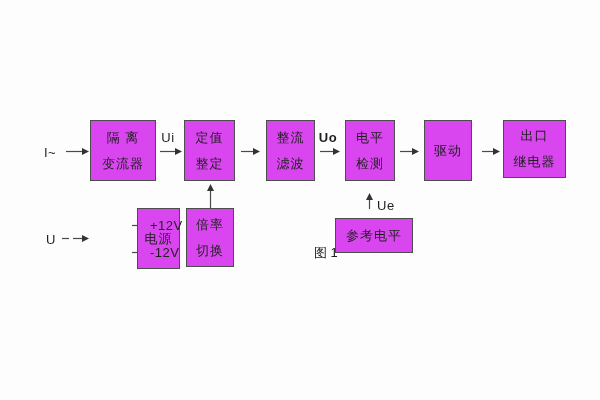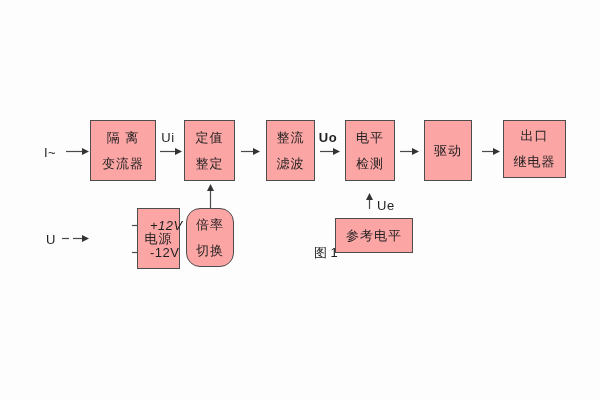--- a/index.html
+++ b/index.html
@@ -13,21 +13,21 @@
     position:relative;width:600px;height:400px;background:#fdfdfd;
   }
   .wires{
     position:absolute;left:0;top:0;width:600px;height:400px;
     pointer-events:none;
   }
   .block{
     position:absolute;
     box-sizing:border-box;
     border:1px solid #4d4d4d;
-    background:#fca5a5;
+    background:#d946ef;
     display:flex;flex-direction:column;
     align-items:center;justify-content:center;
     color:#1f1f1f;
     font-size:13px;
     letter-spacing:1px;
     line-height:26px;
     text-align:center;
   }
   .block span{display:block;white-space:nowrap;}
   .sig{
@@ -115,38 +115,38 @@
 
   <div class="block" style="left:503px;top:120px;width:63px;height:58px;">
     <span>出口</span>
     <span>继电器</span>
   </div>
 
   <div class="block" style="left:89px;top:208px;width:43px;height:61px;margin-left:48px;">
     <span>电源</span>
   </div>
 
-  <div class="block" style="left:186px;top:208px;width:48px;height:59px;border-radius:14px;">
+  <div class="block" style="left:186px;top:208px;width:48px;height:59px;">
     <span>倍率</span>
     <span>切换</span>
   </div>
 
   <div class="block" style="left:335px;top:218px;width:78px;height:35px;line-height:16px;">
     <span>参考电平</span>
   </div>
 
   <div class="sig" style="left:44px;top:145px;">I~</div>
 
   <div class="sig" style="left:46px;top:232px;">U</div>
 
   <div class="sig" style="left:154px;top:130px;width:28px;text-align:center;">Ui</div>
 
   <div class="sig" style="left:314px;top:130px;width:28px;text-align:center;font-weight:bold;">Uo</div>
 
   <div class="sig" style="left:377px;top:198px;">Ue</div>
 
-  <div class="sig" style="left:150px;top:218px;font-style:italic;">+12V</div>
+  <div class="sig" style="left:150px;top:218px;">+12V</div>
 
   <div class="sig" style="left:150px;top:245px;">-12V</div>
 
   <div class="caption" style="left:293px;top:244px;">图 1</div>
 
 </div>
 
 </body></html>

